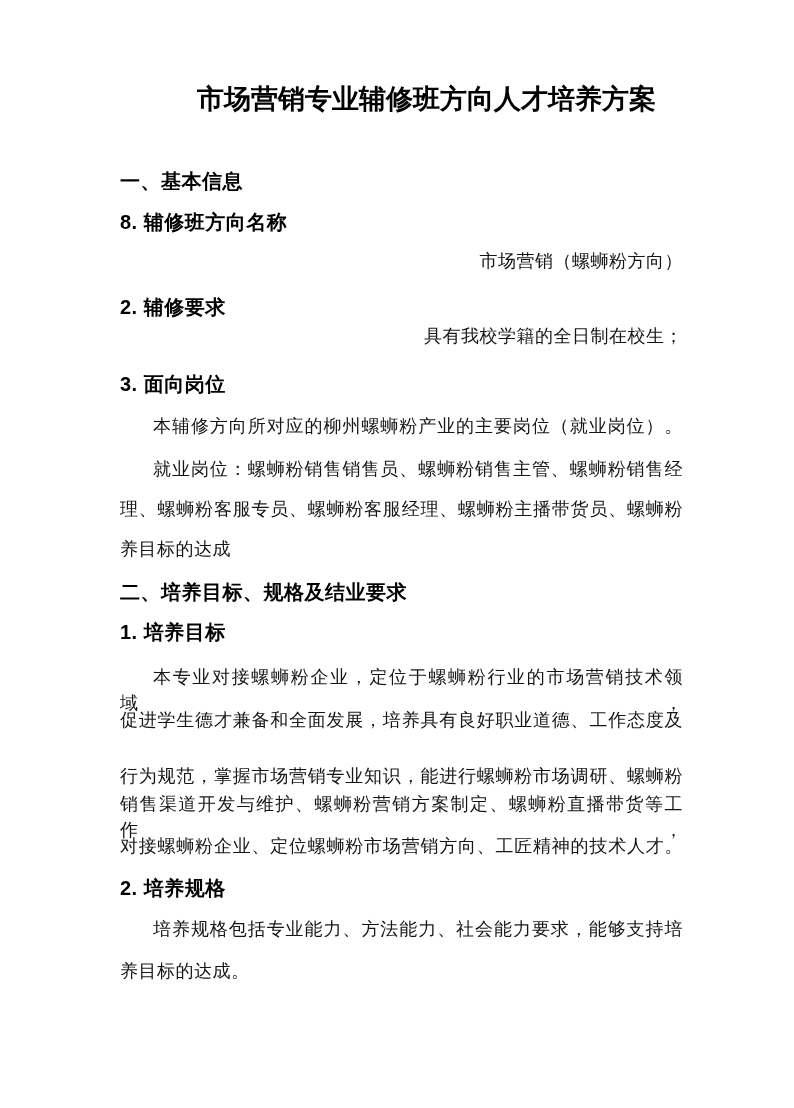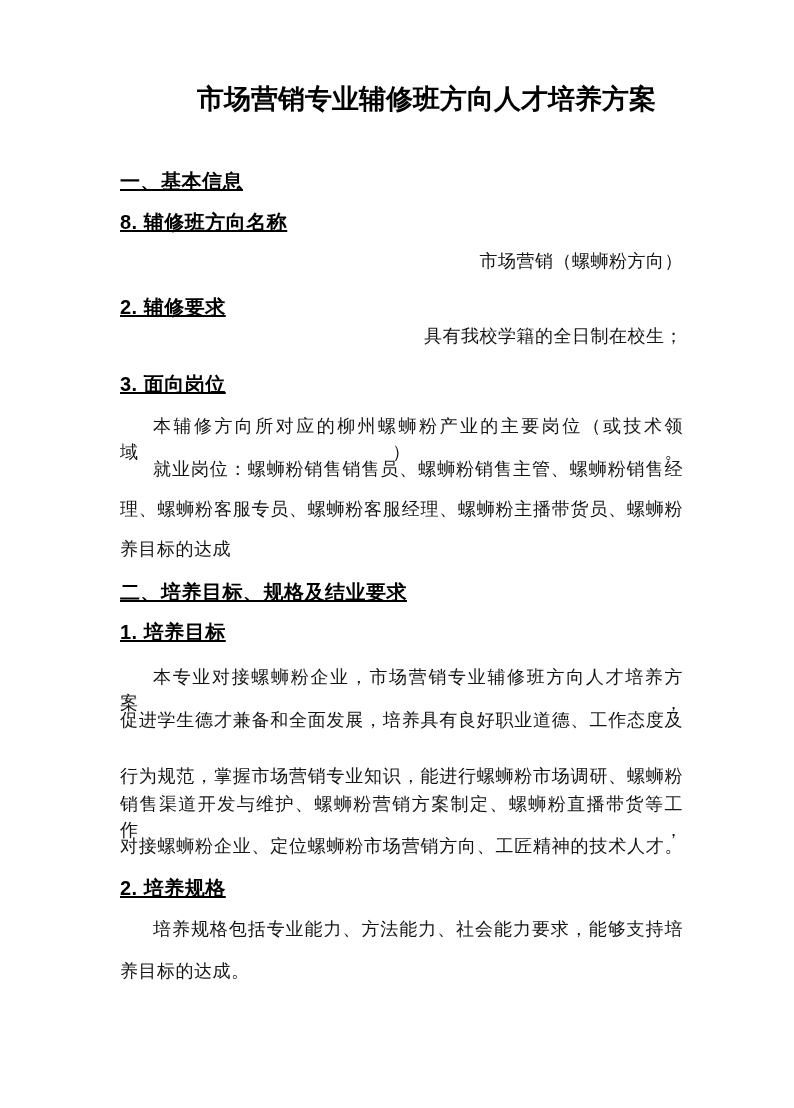--- a/index.html
+++ b/index.html
@@ -38,21 +38,20 @@
     line-height: 26px;
     color: #151515;
     letter-spacing: 0.5px;
   }
   .h-sec, .h-sub {
     font-family: "Liberation Sans", "DejaVu Sans", sans-serif;
     font-weight: 700;
     font-size: 20px;
     color: #000000;
     white-space: nowrap;
-    text-decoration: underline;
   }
   .indent { text-indent: 33px; text-align: right; }
   .fill {
     text-align: justify;
     text-align-last: justify;
   }
 </style>
 </head>
 <body>
 
@@ -65,33 +64,33 @@
   <div class="line h-sub" style="top:209px">8. 辅修班方向名称</div>
 
   <div class="line indent" style="top:248px">市场营销（螺蛳粉方向）</div>
 
   <div class="line h-sub" style="top:294px">2. 辅修要求</div>
 
   <div class="line indent" style="top:323px">具有我校学籍的全日制在校生；</div>
 
   <div class="line h-sub" style="top:371px">3. 面向岗位</div>
 
-  <div class="line indent fill" style="top:413px">本辅修方向所对应的柳州螺蛳粉产业的主要岗位（或技术领域）。</div>
+  <div class="line indent fill" style="top:413px">本辅修方向所对应的柳州螺蛳粉产业的主要岗位（就业岗位）。</div>
 
   <div class="line indent fill" style="top:456px">就业岗位：螺蛳粉销售销售员、螺蛳粉销售主管、螺蛳粉销售经</div>
 
   <div class="line fill" style="top:496px">理、螺蛳粉客服专员、螺蛳粉客服经理、螺蛳粉主播带货员、螺蛳粉</div>
 
   <div class="line" style="top:536px">养目标的达成</div>
 
   <div class="line h-sec" style="top:579px">二、培养目标、规格及结业要求</div>
 
   <div class="line h-sub" style="top:619px">1. 培养目标</div>
 
-  <div class="line indent fill" style="top:664px">本专业对接螺蛳粉企业，市场营销专业辅修班方向人才培养方案，</div>
+  <div class="line indent fill" style="top:664px">本专业对接螺蛳粉企业，定位于螺蛳粉行业的市场营销技术领域，</div>
 
   <div class="line fill" style="top:707px">促进学生德才兼备和全面发展，培养具有良好职业道德、工作态度及</div>
 
   <div class="line fill" style="top:763px">行为规范，掌握市场营销专业知识，能进行螺蛳粉市场调研、螺蛳粉</div>
 
   <div class="line fill" style="top:833px">对接螺蛳粉企业、定位螺蛳粉市场营销方向、工匠精神的技术人才。</div>
 
   <div class="line fill" style="top:791px">销售渠道开发与维护、螺蛳粉营销方案制定、螺蛳粉直播带货等工作，</div>
 
   <div class="line h-sub" style="top:875px">2. 培养规格</div>

